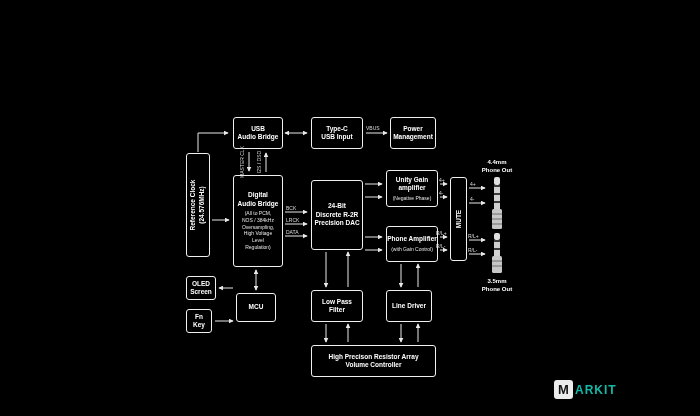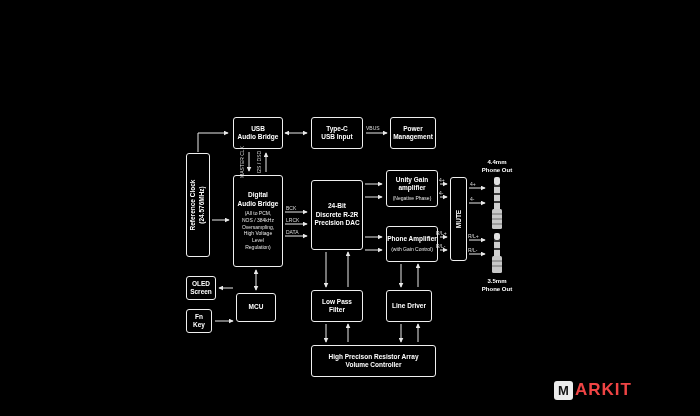--- a/index.html
+++ b/index.html
@@ -28,21 +28,21 @@
   .jack{position:absolute;}
   .outlabel{
     position:absolute;width:44px;text-align:center;font-weight:bold;font-size:6px;
     line-height:1.35;white-space:pre-line;color:#fff;
   }
   .watermark{position:absolute;left:554px;top:380px;display:flex;align-items:center;gap:2px;}
   .wm-tile{
     width:19px;height:19px;background:#ececec;border-radius:3px;color:#141414;
     font-weight:bold;font-size:13px;display:flex;align-items:center;justify-content:center;
   }
-  .wm-text{color:#ef4444;font-weight:bold;font-size:17px;letter-spacing:1px;}
+  .wm-text{color:#14b8a6;font-weight:bold;font-size:12px;letter-spacing:1px;}
 </style>
 </head>
 <body>
 
 <div class="stage">
 
   <svg class="wires" width="700" height="416">
     <defs>
       <marker id="ah" viewBox="0 0 6 6" refX="5.2" refY="3" markerWidth="5" markerHeight="5" orient="auto-start-reverse">
         <path d="M0,0 L6,3 L0,6 Z" fill="#e9e9e9"></path>

